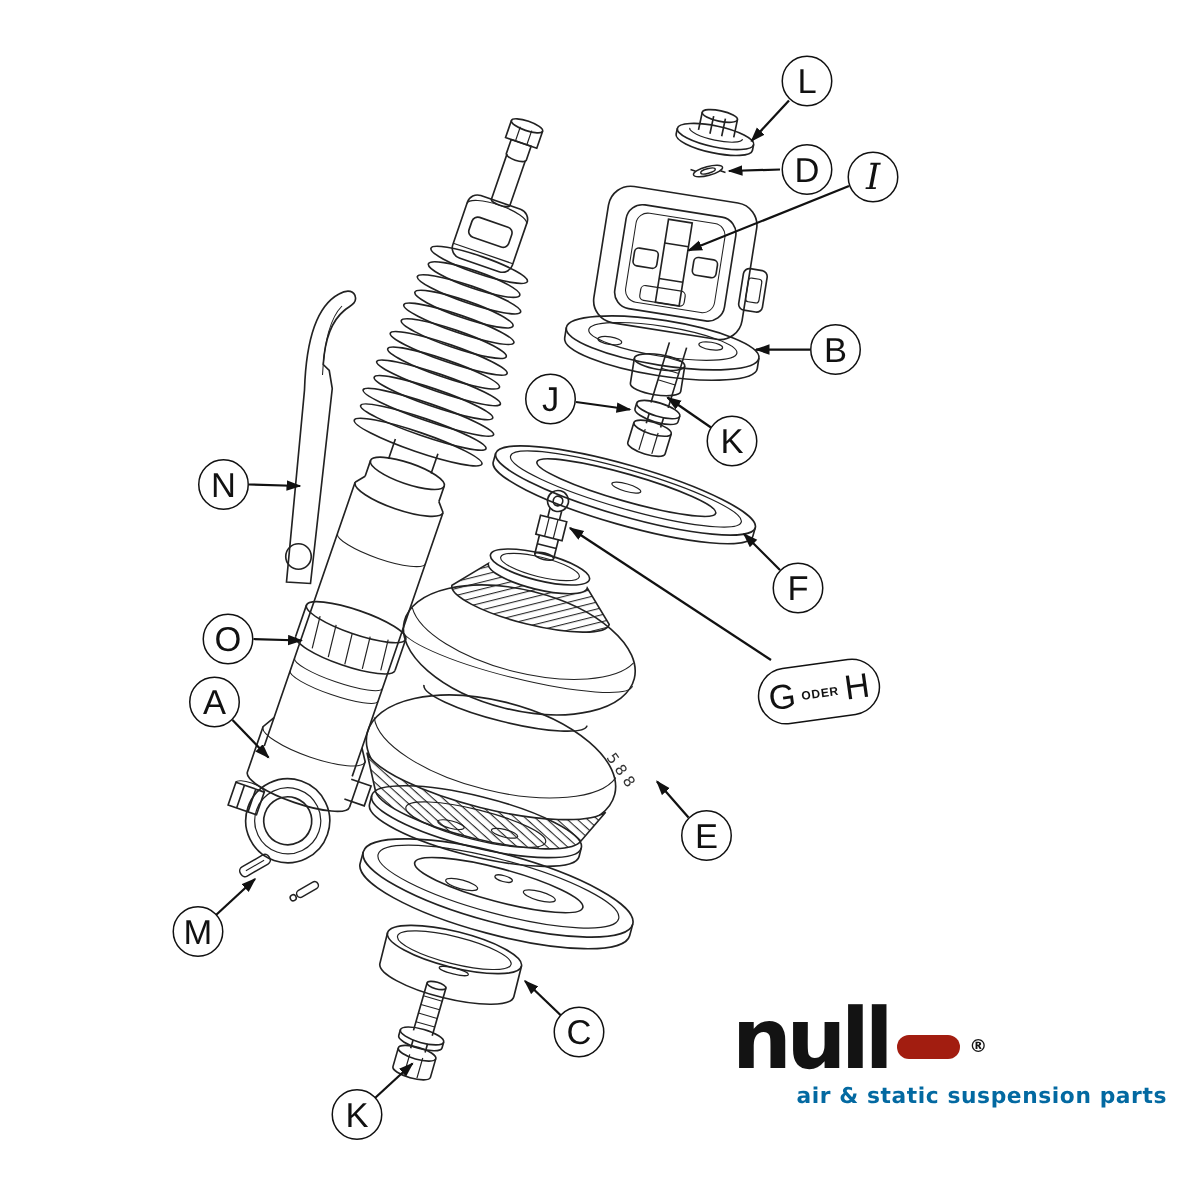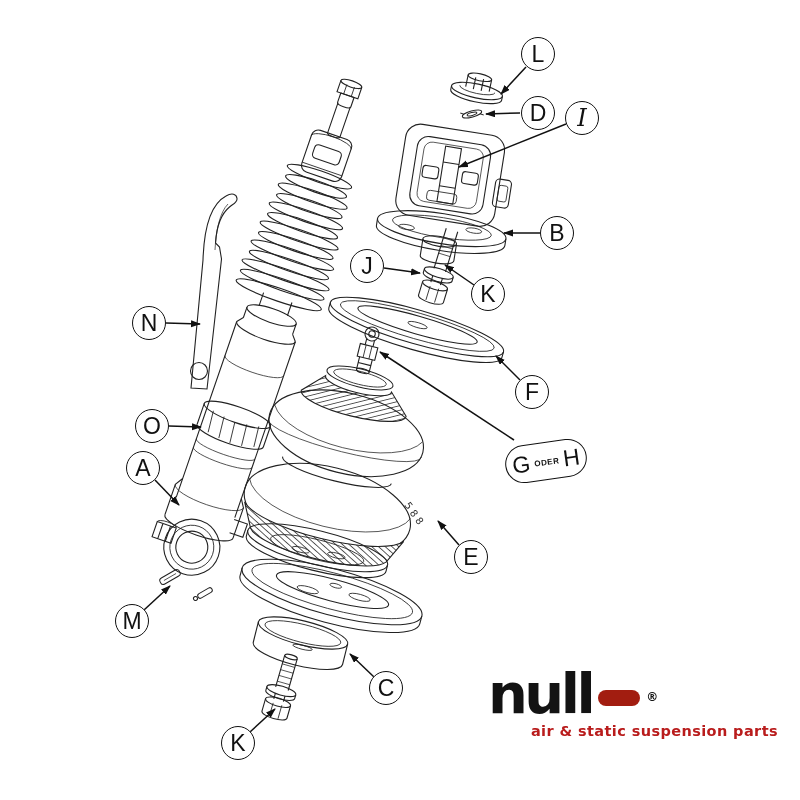--- a/index.html
+++ b/index.html
@@ -16,21 +16,21 @@
            transform:rotate(-8deg);box-sizing:border-box;}
   .callout-pill .big{font-size:23px;line-height:1;}
   .callout-pill .small{font-size:8px;font-weight:bold;letter-spacing:.5px;margin-top:3px;}
   
   .logo{position:absolute;left:488px;top:666px;width:292px;}
   .logo-word{display:flex;align-items:center;font-family:"DejaVu Sans",sans-serif;font-weight:700;
              font-size:56px;letter-spacing:-3.5px;color:#131313;line-height:1;}
   .logo-dash{width:42px;height:16px;background:#a21d10;border-radius:8.5px;margin:8px 4px 0 6px;flex:0 0 auto;}
   .logo-reg{font-size:12px;letter-spacing:0;margin-left:2px;align-self:center;margin-top:6px;}
   .logo-tagline{font-family:"DejaVu Sans",sans-serif;font-weight:700;font-size:14.5px;
-                letter-spacing:.4px;color:#b91c1c;text-align:right;padding-right:2px;margin-top:1px;}
+                letter-spacing:.4px;color:#0369a1;text-align:right;padding-right:2px;margin-top:1px;}
 </style>
 </head>
 <body>
 
 <div id="stage">
 
   <svg id="art" width="800" height="800" viewBox="0 0 800 800">
     <defs>
       <marker id="ah" markerWidth="10" markerHeight="8" refX="9" refY="3.5" orient="auto" markerUnits="userSpaceOnUse">
         <path d="M0,0 L10,3.5 L0,7 Z" fill="#111"></path>

